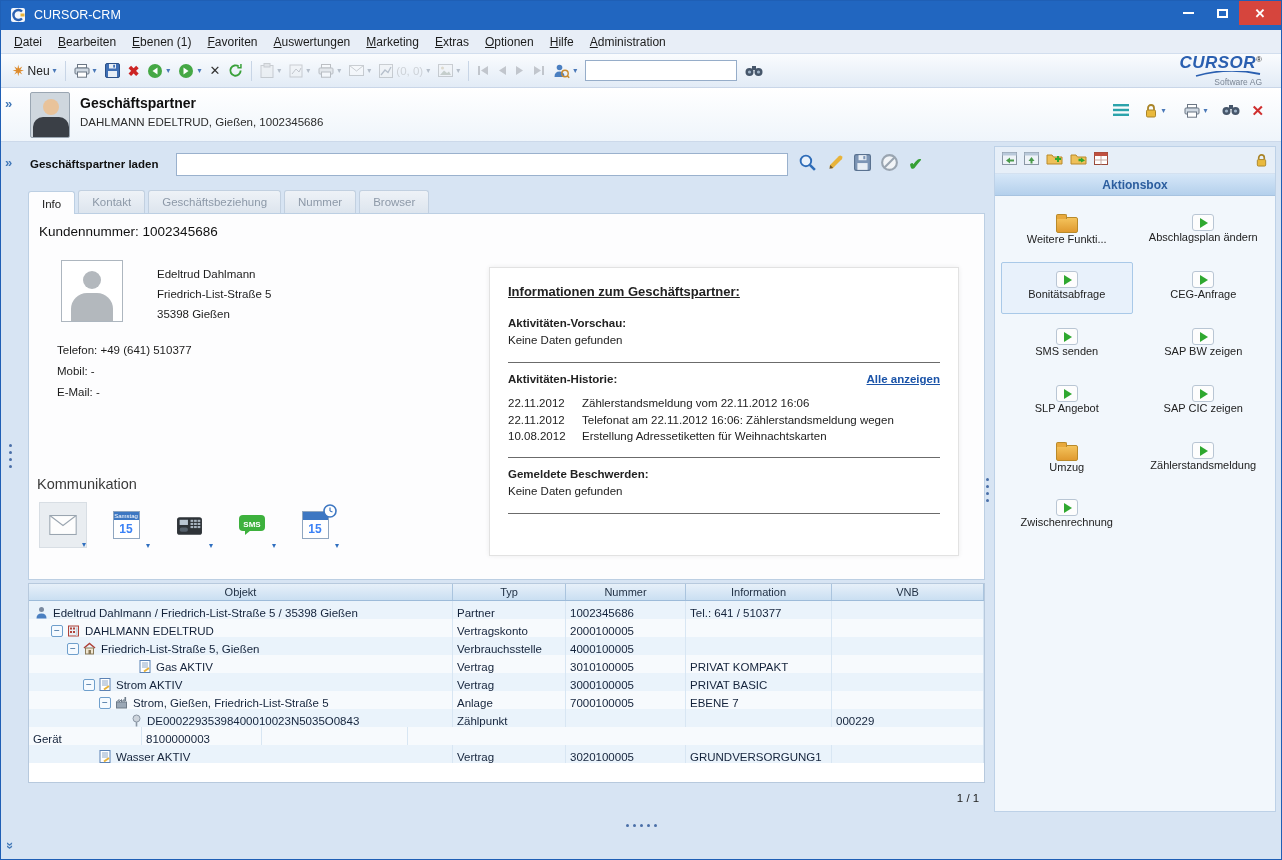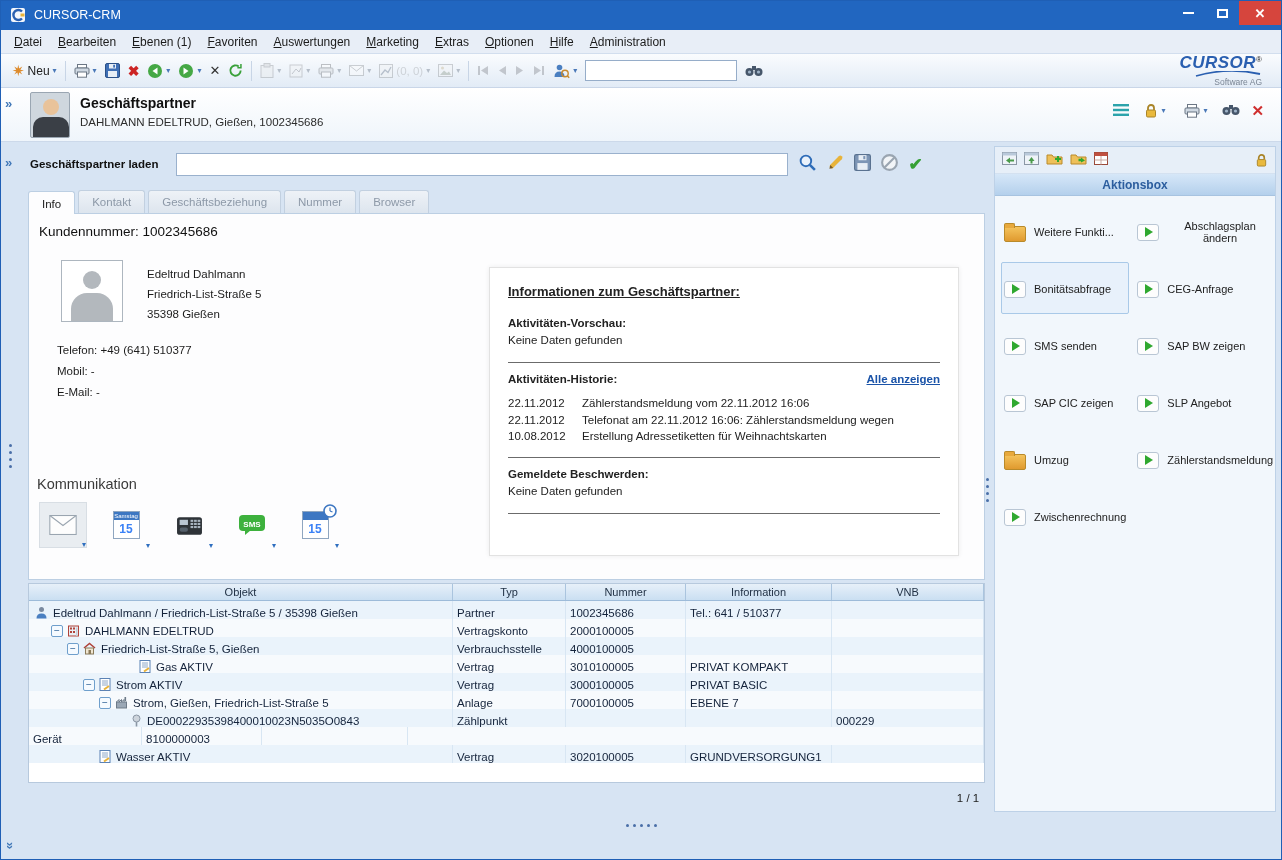--- a/index.html
+++ b/index.html
@@ -65,21 +65,21 @@
 
   
   .tabs { position:absolute; left:28px; top:190px; display:flex; gap:3px; z-index:2; }
   .tab { padding:5px 13px 4px; font-size:11.5px; background:linear-gradient(#eef2f7,#dde5ee); color:#8d99a8; border:1px solid #c2d0e0; border-bottom:none; border-radius:3px 3px 0 0; }
   .tab.active { background:#fdfdfe; color:#222; position:relative; top:1px; padding-top:6px; border-color:#bccfe3; }
   .content { position:absolute; left:28px; top:213px; width:957px; height:367px; background:#fdfdfe; border:1px solid #bccfe3; }
   .kn { position:absolute; left:10px; top:10px; font-size:13.5px; color:#111; }
   .photo { position:absolute; left:32px; top:46px; width:62px; height:62px; background:#fff; border:1px solid #adb6bf; }
   .photo .sil-head { position:absolute; left:21px; top:10px; width:18px; height:18px; border-radius:50%; background:#b3b8bd; }
   .photo .sil-body { position:absolute; left:9px; top:32px; width:42px; height:28px; border-radius:16px 16px 0 0; background:#b3b8bd; }
-  .addr { position:absolute; left:118px; top:50px; font-size:11.5px; color:#1c1c1c; line-height:20px; }
+  .addr { position:absolute; left:128px; top:50px; font-size:11.5px; color:#1c1c1c; line-height:20px; }
   .contact { position:absolute; left:28px; top:126px; font-size:11.5px; color:#1c1c1c; line-height:21px; }
   .komm-label { position:absolute; left:8px; top:262px; font-size:14.5px; color:#3a3a3a; }
   .comm-row { position:absolute; left:10px; top:288px; display:flex; gap:15px; }
   .comm-tile { width:48px; height:46px; position:relative; display:flex; align-items:center; justify-content:center; }
   .comm-tile.shaded { background:#e9edf1; border:1px solid #d8dee4; }
   .comm-caret { position:absolute; right:0px; bottom:-2px; font-size:8px; color:#2f6fc0; }
   .mini-cal { width:27px; height:28px; background:#fff; border:1px solid #8fa6c0; display:flex; flex-direction:column; }
   .mini-cal-head { height:8px; background:#3d77c2; color:#fff; font-size:6px; text-align:center; line-height:8px; overflow:hidden; }
   .mini-cal-num { flex:1; font-size:12px; font-weight:bold; color:#3b82f6; display:flex; align-items:center; justify-content:center; }
   .clock-overlay { position:absolute; right:2px; top:2px; }
@@ -106,21 +106,21 @@
   .expander { width:12px; height:12px; border:1px solid #6f9fcc; border-radius:2px; background:#f5faff; color:#2d6196; font-size:10px; line-height:10px; text-align:center; margin-right:4px; flex:none; }
   .ticon { margin-right:5px; flex:none; display:inline-flex; }
   .pageinfo { position:absolute; left:938px; top:792px; width:60px; text-align:center; font-size:11.5px; color:#222; }
 
   
   .rightpanel { position:absolute; left:994px; top:146px; width:282px; height:666px; background:#f2f7fc; border:1px solid #bdd1e7; }
   .rp-toolbar { height:27px; background:#e7eff8; display:flex; align-items:center; gap:7px; padding:0 7px; border-bottom:1px solid #d4e1f0; }
   .rp-lock { margin-left:auto; display:inline-flex; }
   .rp-header { height:22px; background:linear-gradient(#d6e7f8,#b4d0ec); color:#2b5d9e; font-weight:bold; font-size:12px; display:flex; align-items:center; justify-content:center; border-bottom:1px solid #a7c3e0; }
   .actions { display:grid; grid-template-columns:1fr 1fr; padding:9px 6px; row-gap:5px; column-gap:5px; }
-  .action { display:flex; flex-direction:row; align-items:center; gap:8px; padding:8px 2px 6px; font-size:11px; color:#222; text-align:center; border:1px solid transparent; min-height:52px; }
+  .action { display:flex; flex-direction:column; align-items:center; padding:8px 2px 6px; font-size:11px; color:#222; text-align:center; border:1px solid transparent; min-height:52px; }
   .action.selected { background:#e8f1fb; border:1px solid #a9c9e8; border-radius:2px; }
   .play-ic { width:22px; height:17px; background:#fdfdfd; border:1px solid #b9c6d4; border-radius:3px; display:flex; align-items:center; justify-content:center; }
   .play-ic::after { content:""; width:0; height:0; border-left:8px solid #2fa82f; border-top:5px solid transparent; border-bottom:5px solid transparent; margin-left:2px; }
   .folder-ic { width:22px; height:16px; background:linear-gradient(#f4c35c,#e09a2f); border:1px solid #b98a2a; border-radius:2px; position:relative; margin-top:3px; }
   .folder-ic::before { content:""; position:absolute; left:-1px; top:-4px; width:9px; height:4px; background:#e8a93d; border:1px solid #b98a2a; border-bottom:none; border-radius:2px 2px 0 0; }
 
   
   .dots-h { position:absolute; left:0; right:0; top:824px; display:flex; justify-content:center; gap:4px; }
   .dots-v { position:absolute; display:flex; flex-direction:column; gap:4px; }
   .dots-v.left { left:9px; top:444px; }
@@ -733,25 +733,25 @@
     <div class="action">
       <span class="play-ic"></span>
       <span>SMS senden</span>
     </div>
     <div class="action">
       <span class="play-ic"></span>
       <span>SAP BW zeigen</span>
     </div>
     <div class="action">
       <span class="play-ic"></span>
+      <span>SLP Angebot</span>
+    </div>
+    <div class="action">
+      <span class="play-ic"></span>
       <span>SAP CIC zeigen</span>
-    </div>
-    <div class="action">
-      <span class="play-ic"></span>
-      <span>SLP Angebot</span>
     </div>
     <div class="action">
       <span class="folder-ic"></span>
       <span>Umzug</span>
     </div>
     <div class="action">
       <span class="play-ic"></span>
       <span>Zählerstandsmeldung</span>
     </div>
     <div class="action">

